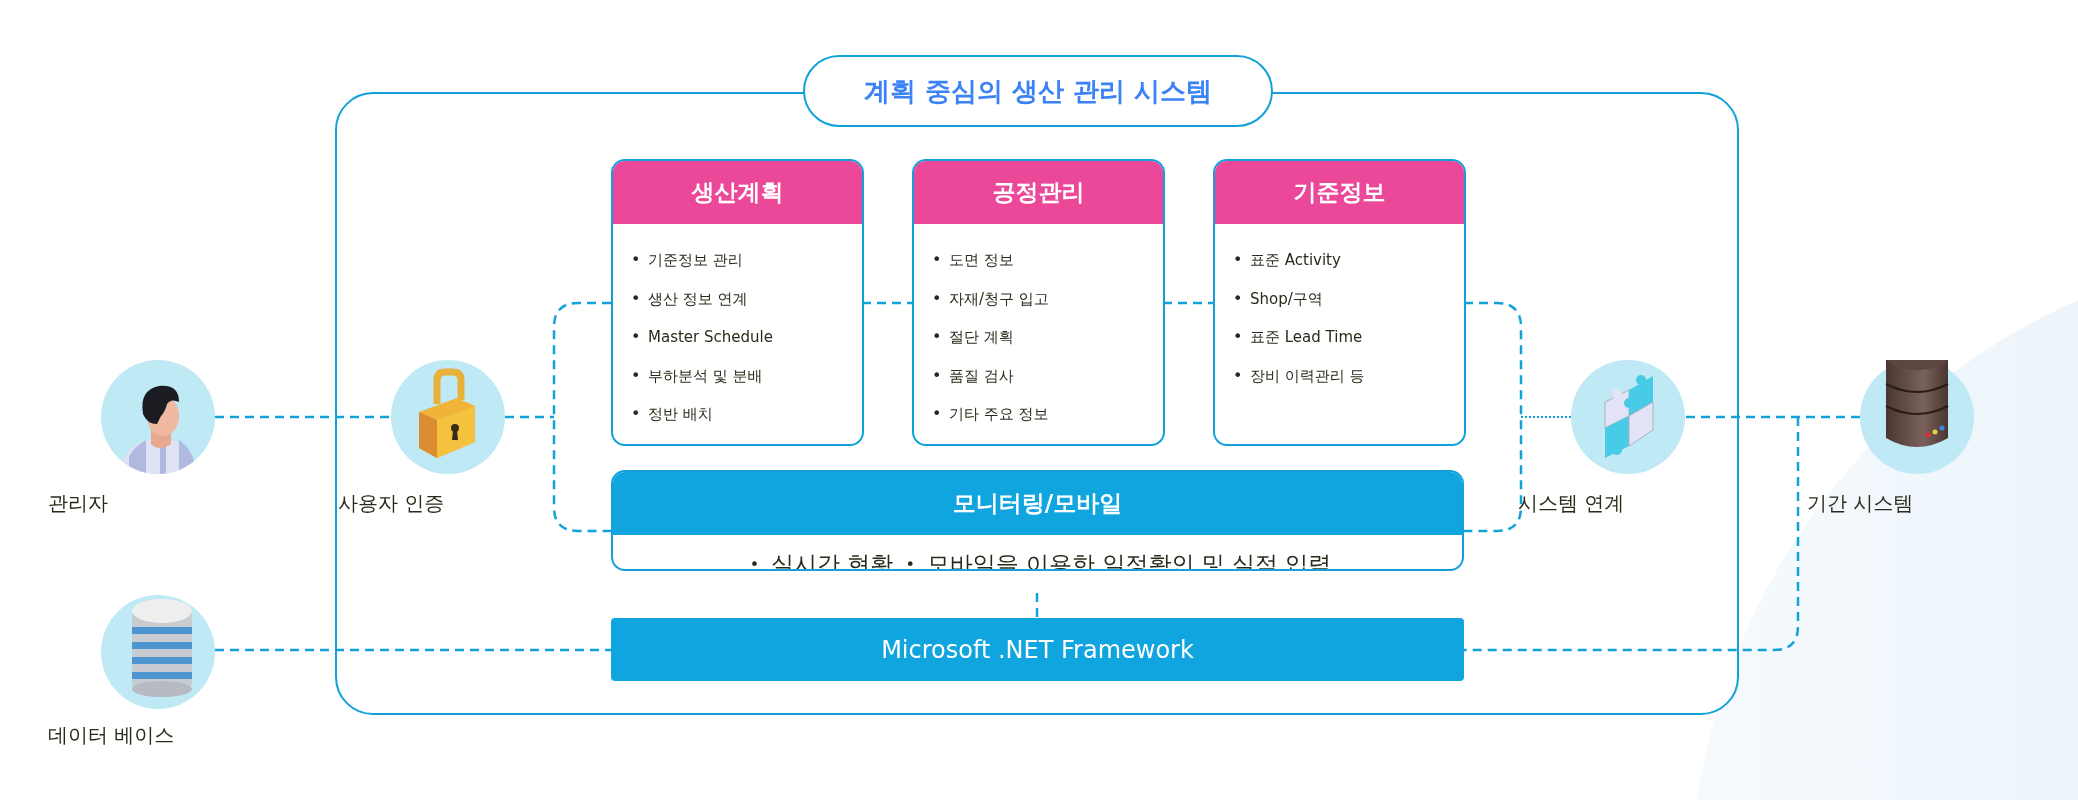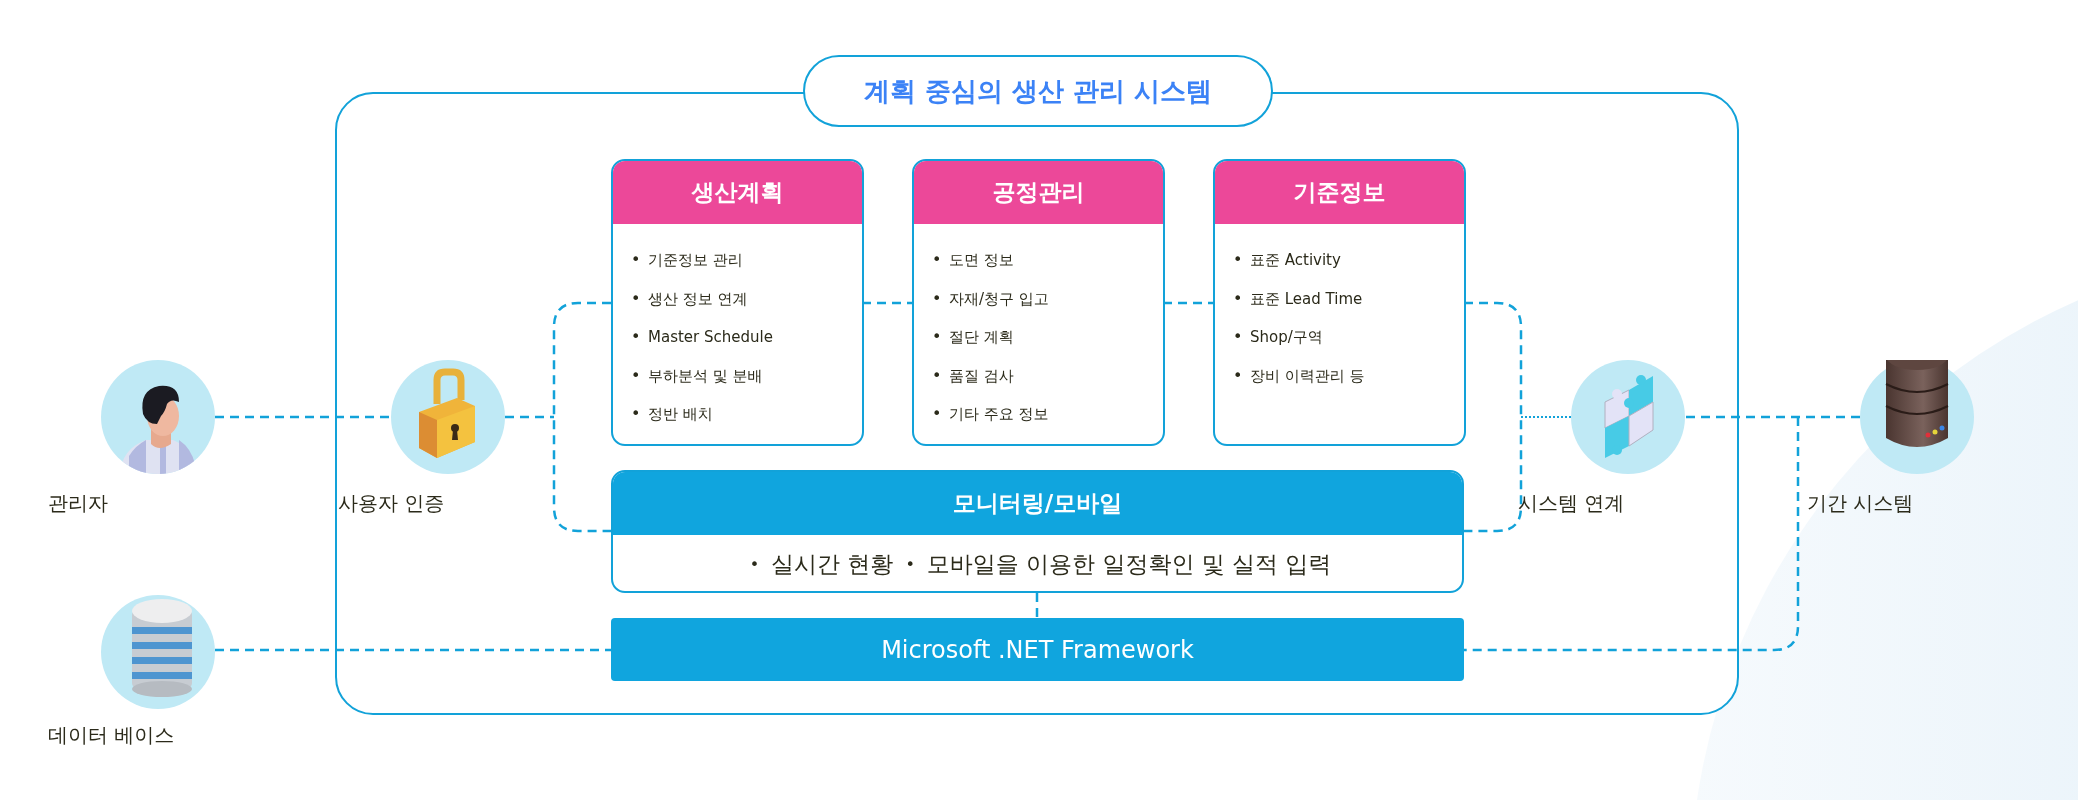--- a/index.html
+++ b/index.html
@@ -13,21 +13,21 @@
   .pill { position:absolute; left:803px; top:55px; width:470px; height:72px; border:2.5px solid #12a2d9;
           border-radius:36px; background:#fff; box-sizing:border-box; display:flex; align-items:center; justify-content:center;
           color:#3b82f6; font-size:26px; font-weight:bold; }
   .card { position:absolute; top:159px; width:253px; height:287px; border:2px solid #12a2d9; border-radius:14px;
           background:#fff; box-sizing:border-box; overflow:hidden; }
   .card-head { height:63px; background:#ec4899; color:#fff; font-size:23px; font-weight:bold;
                display:flex; align-items:center; justify-content:center; }
   .card ul { list-style:none; margin:0; padding:17px 0 0 18px; }
   .card li { font-size:15px; height:38.5px; line-height:38.5px; white-space:nowrap; color:#2b2a1a; }
   .card li::before { content:"•"; display:inline-block; width:17px; font-size:16px; vertical-align:top; }
-  .mon { position:absolute; left:611px; top:470px; width:853px; height:123px; border:2px solid #12a2d9;
+  .mon { position:absolute; left:611px; top:470px; width:853px; height:101px; border:2px solid #12a2d9;
          border-radius:14px; background:#fff; box-sizing:border-box; overflow:hidden; }
   .mon-head { height:63px; background:#10a5de; color:#fff; font-size:23px; font-weight:bold;
               display:flex; align-items:center; justify-content:center; }
   .mon-body { height:58px; display:flex; align-items:center; justify-content:center; font-size:23px; gap:6px; }
   .mon-body .dot { font-size:16px; padding:0 6px; }
   .net { position:absolute; left:611px; top:618px; width:853px; height:63px; border-radius:4px; background:#10a5de;
          color:#fff; font-size:24px; display:flex; align-items:center; justify-content:center; }
   .node { position:absolute; width:114px; height:114px; border-radius:50%; background:#bfe9f5; }
   .node svg { position:absolute; left:0; top:0; }
   .node-label { position:absolute; width:220px; text-align:left; font-size:20px; color:#2b2a1a; }
@@ -86,22 +86,22 @@
     <li>절단 계획</li>
     <li>품질 검사</li>
     <li>기타 주요 정보</li>
   </ul>
 </div>
 
 <div class="card" style="left:1213px">
   <div class="card-head">기준정보</div>
   <ul>
     <li>표준 Activity</li>
+    <li>Shop/구역</li>
     <li>표준 Lead Time</li>
-    <li>Shop/구역</li>
     <li>장비 이력관리 등</li>
   </ul>
 </div>
 
 <div class="mon">
   <div class="mon-head">모니터링/모바일</div>
   <div class="mon-body">
     <span class="dot">•</span>
     <span>실시간 현황</span>
     <span class="dot">•</span>

